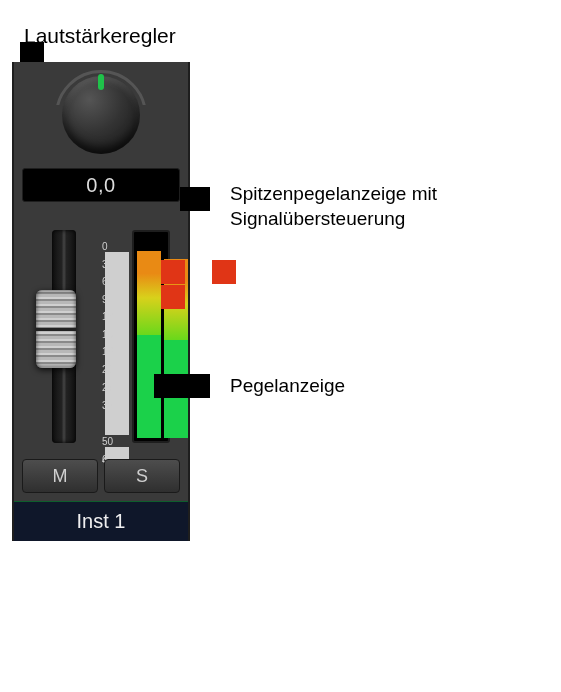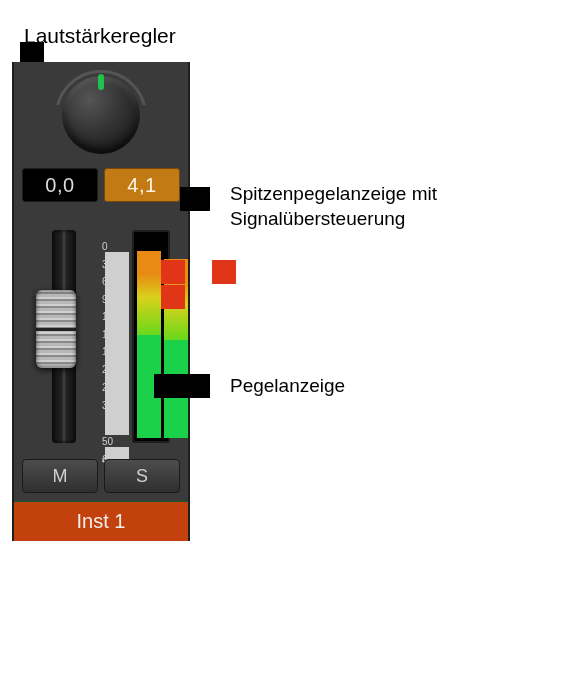--- a/index.html
+++ b/index.html
@@ -231,21 +231,21 @@
     cursor: pointer;
   }
 
   
   .track-name {
     position: absolute;
     bottom: 0;
     left: 0;
     right: 0;
     height: 40px;
-    background: #c2410c;
+    background: #0f172a;
     color: #efeff0;
     font-size: 20px;
     display: flex;
     align-items: center;
     justify-content: center;
     border-top: 1px solid #0e5e2c;
   }
 
   
   .callout-line {
@@ -267,21 +267,20 @@
 <div class="top-label-line"></div>
 <div class="top-label-tick"></div>
 
 <div class="strip">
 
   <div class="pan-arc"></div>
   <div class="pan-knob"></div>
 
   <div class="value-row">
     <div class="value-box">0,0</div>
-    <div class="value-box peak">4,1</div>
   </div>
 
   <div class="fader-area">
     <div class="fader-track"></div>
     <div class="fader-handle"></div>
 
     <div class="scale" id="scale">
         <div class="scale-tick" style="top: 0%;">0<span style="display: inline-block; width: 5px; height: 1px; background: rgb(207, 207, 207); margin-left: 3px; vertical-align: middle;"></span></div>
         <div class="scale-tick" style="top: 8.25%;">3<span style="display: inline-block; width: 5px; height: 1px; background: rgb(207, 207, 207); margin-left: 3px; vertical-align: middle;"></span></div>
         <div class="scale-tick" style="top: 16.5%;">6<span style="display: inline-block; width: 5px; height: 1px; background: rgb(207, 207, 207); margin-left: 3px; vertical-align: middle;"></span></div>

